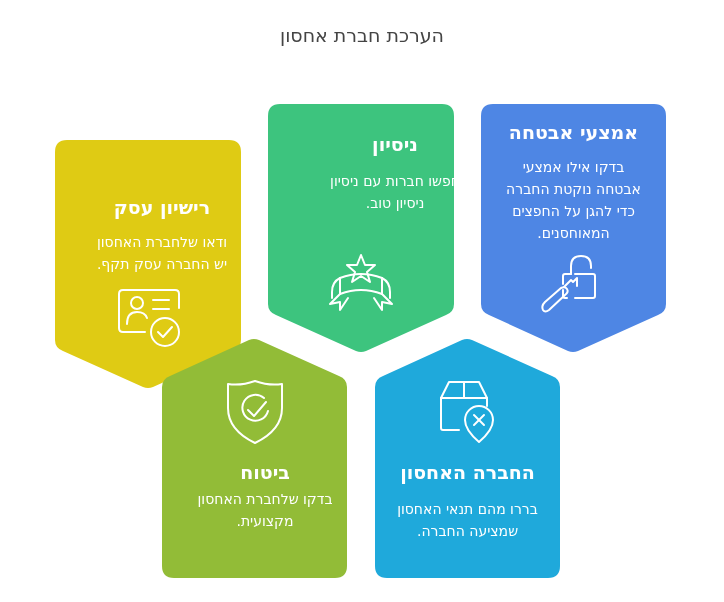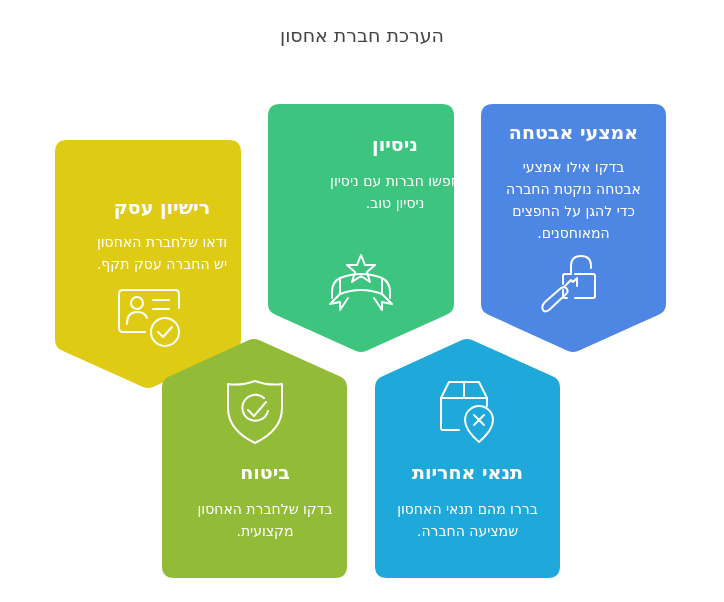--- a/index.html
+++ b/index.html
@@ -81,36 +81,36 @@
   <svg class="shape" width="185" height="240" viewBox="0 0 185 240">
     <path d="M87 2 Q92 0 97 2 L177 38 Q185 41 185 49 V228 Q185 240 173 240 H12 Q0 240 0 228 V49 Q0 41 8 38 Z" fill="#92BC37"></path>
   </svg>
   <svg class="icon" style="left:62px; top:40px;" width="62" height="68" viewBox="0 0 62 68" fill="none" stroke="#ffffff" stroke-width="2" stroke-linecap="round" stroke-linejoin="round">
     <path d="M31 3 Q45 8 58 6 V30 Q58 52 31 65 Q4 52 4 30 V6 Q17 8 31 3 Z"></path>
     <path d="M40 20 A13 13 0 1 0 44 33"></path>
     <path d="M24 32 L30 38 L42 24"></path>
   </svg>
   <div class="content" style="top:122px;">
     <h2>ביטוח</h2>
-    <p style="margin-top:14px;">בדקו שלחברת האחסון</p>
+    <p style="margin-top:4px;">בדקו שלחברת האחסון</p>
     <p>מקצועית.</p>
   </div>
 </div>
 
 <div class="card" style="left:375px; top:338px; width:185px; height:240px;">
   <svg class="shape" width="185" height="240" viewBox="0 0 185 240">
     <path d="M87 2 Q92 0 97 2 L177 38 Q185 41 185 49 V228 Q185 240 173 240 H12 Q0 240 0 228 V49 Q0 41 8 38 Z" fill="#1FA9DB"></path>
   </svg>
   <svg class="icon" style="left:62px; top:40px;" width="62" height="66" viewBox="0 0 62 66" fill="none" stroke="#ffffff" stroke-width="2" stroke-linecap="round" stroke-linejoin="round">
     <path d="M4 20 L12 4 H42 L50 20"></path>
     <line x1="27" y1="4" x2="27" y2="20"></line>
     <path d="M4 20 H50 V28"></path>
     <path d="M4 20 V50 Q4 52 6 52 H22"></path>
     <path d="M42 64 Q28 52 28 42 A14 14 0 0 1 56 42 Q56 52 42 64 Z"></path>
     <line x1="37" y1="37" x2="47" y2="47"></line>
     <line x1="47" y1="37" x2="37" y2="47"></line>
   </svg>
   <div class="content" style="top:122px;">
-    <h2>תנאי אחריות</h2>
+    <h2>החברה האחסון</h2>
     <p style="margin-top:14px;">בררו מהם תנאי האחסון</p>
     <p>שמציעה החברה.</p>
   </div>
 </div>
 
 </body></html>

